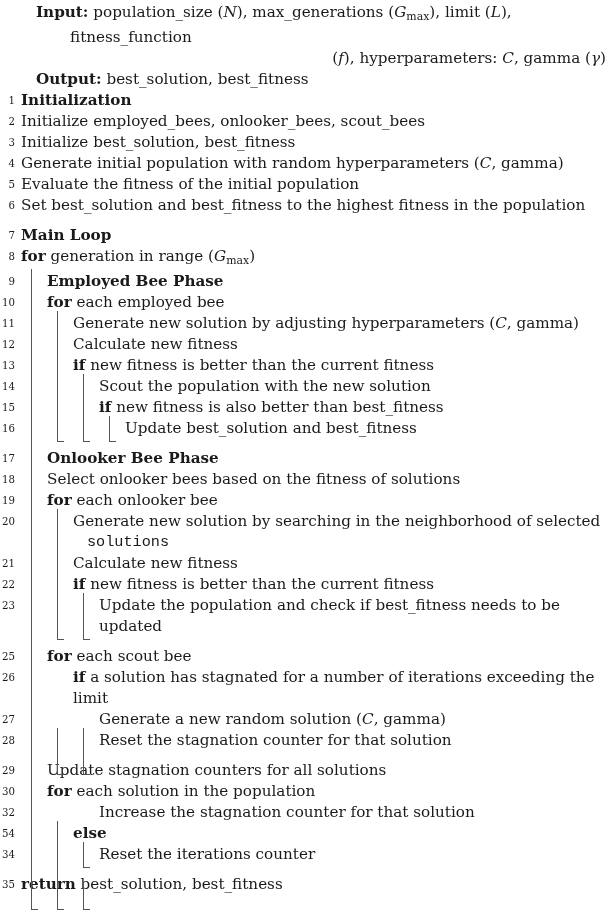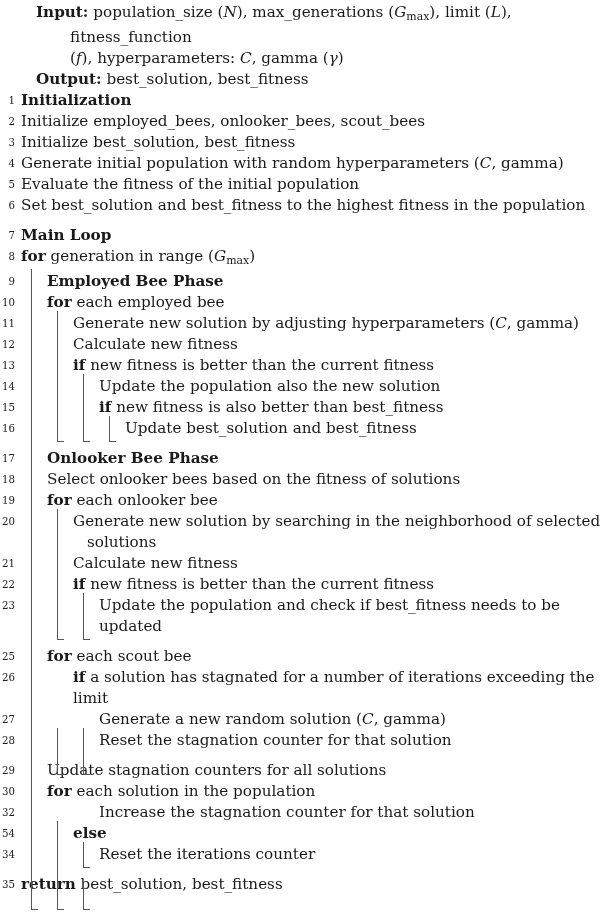--- a/index.html
+++ b/index.html
@@ -49,30 +49,31 @@
   }
 
   
   .hdr .num { visibility: hidden; }
   .hdr-hang {
     padding-left: 52px;
     text-indent: -34px;
   }
   .hdr-cont {
     padding-left: 52px;
+    text-align: right;
   }
 
   
   .lv0 .txt { padding-left: 3px; }
   .lv1 .txt { padding-left: 29px; }
   .lv2 .txt { padding-left: 55px; }
   .lv3 .txt { padding-left: 81px; }
   .lv4 .txt { padding-left: 107px; }
 
-  .wrap-ind { padding-left: 14px; display: block; }
+  .wrap-ind { padding-left: 14px; display: block; font-family: Liberation Mono, monospace; }
 
   b, .kw { font-weight: bold; }
   i, .it { font-style: italic; }
   .sub {
     font-size: 0.72em;
     vertical-align: -0.28em;
     font-style: normal;
   }
 
   .gap { height: 9px; }
@@ -157,21 +158,21 @@
     <div class="row lv2">
       <div class="num">12</div>
       <div class="txt">Calculate new fitness</div>
     </div>
     <div class="row lv2">
       <div class="num">13</div>
       <div class="txt"><b>if</b> new fitness is better than the current fitness</div>
     </div>
     <div class="row lv3">
       <div class="num">14</div>
-      <div class="txt">Update the population also the new solution</div>
+      <div class="txt">Scout the population with the new solution</div>
     </div>
     <div class="row lv3">
       <div class="num">15</div>
       <div class="txt"><b>if</b> new fitness is also better than best_fitness</div>
     </div>
     <div class="row lv4">
       <div class="num">16</div>
       <div class="txt">Update best_solution and best_fitness</div>
     </div>
     <div class="gap"></div>

